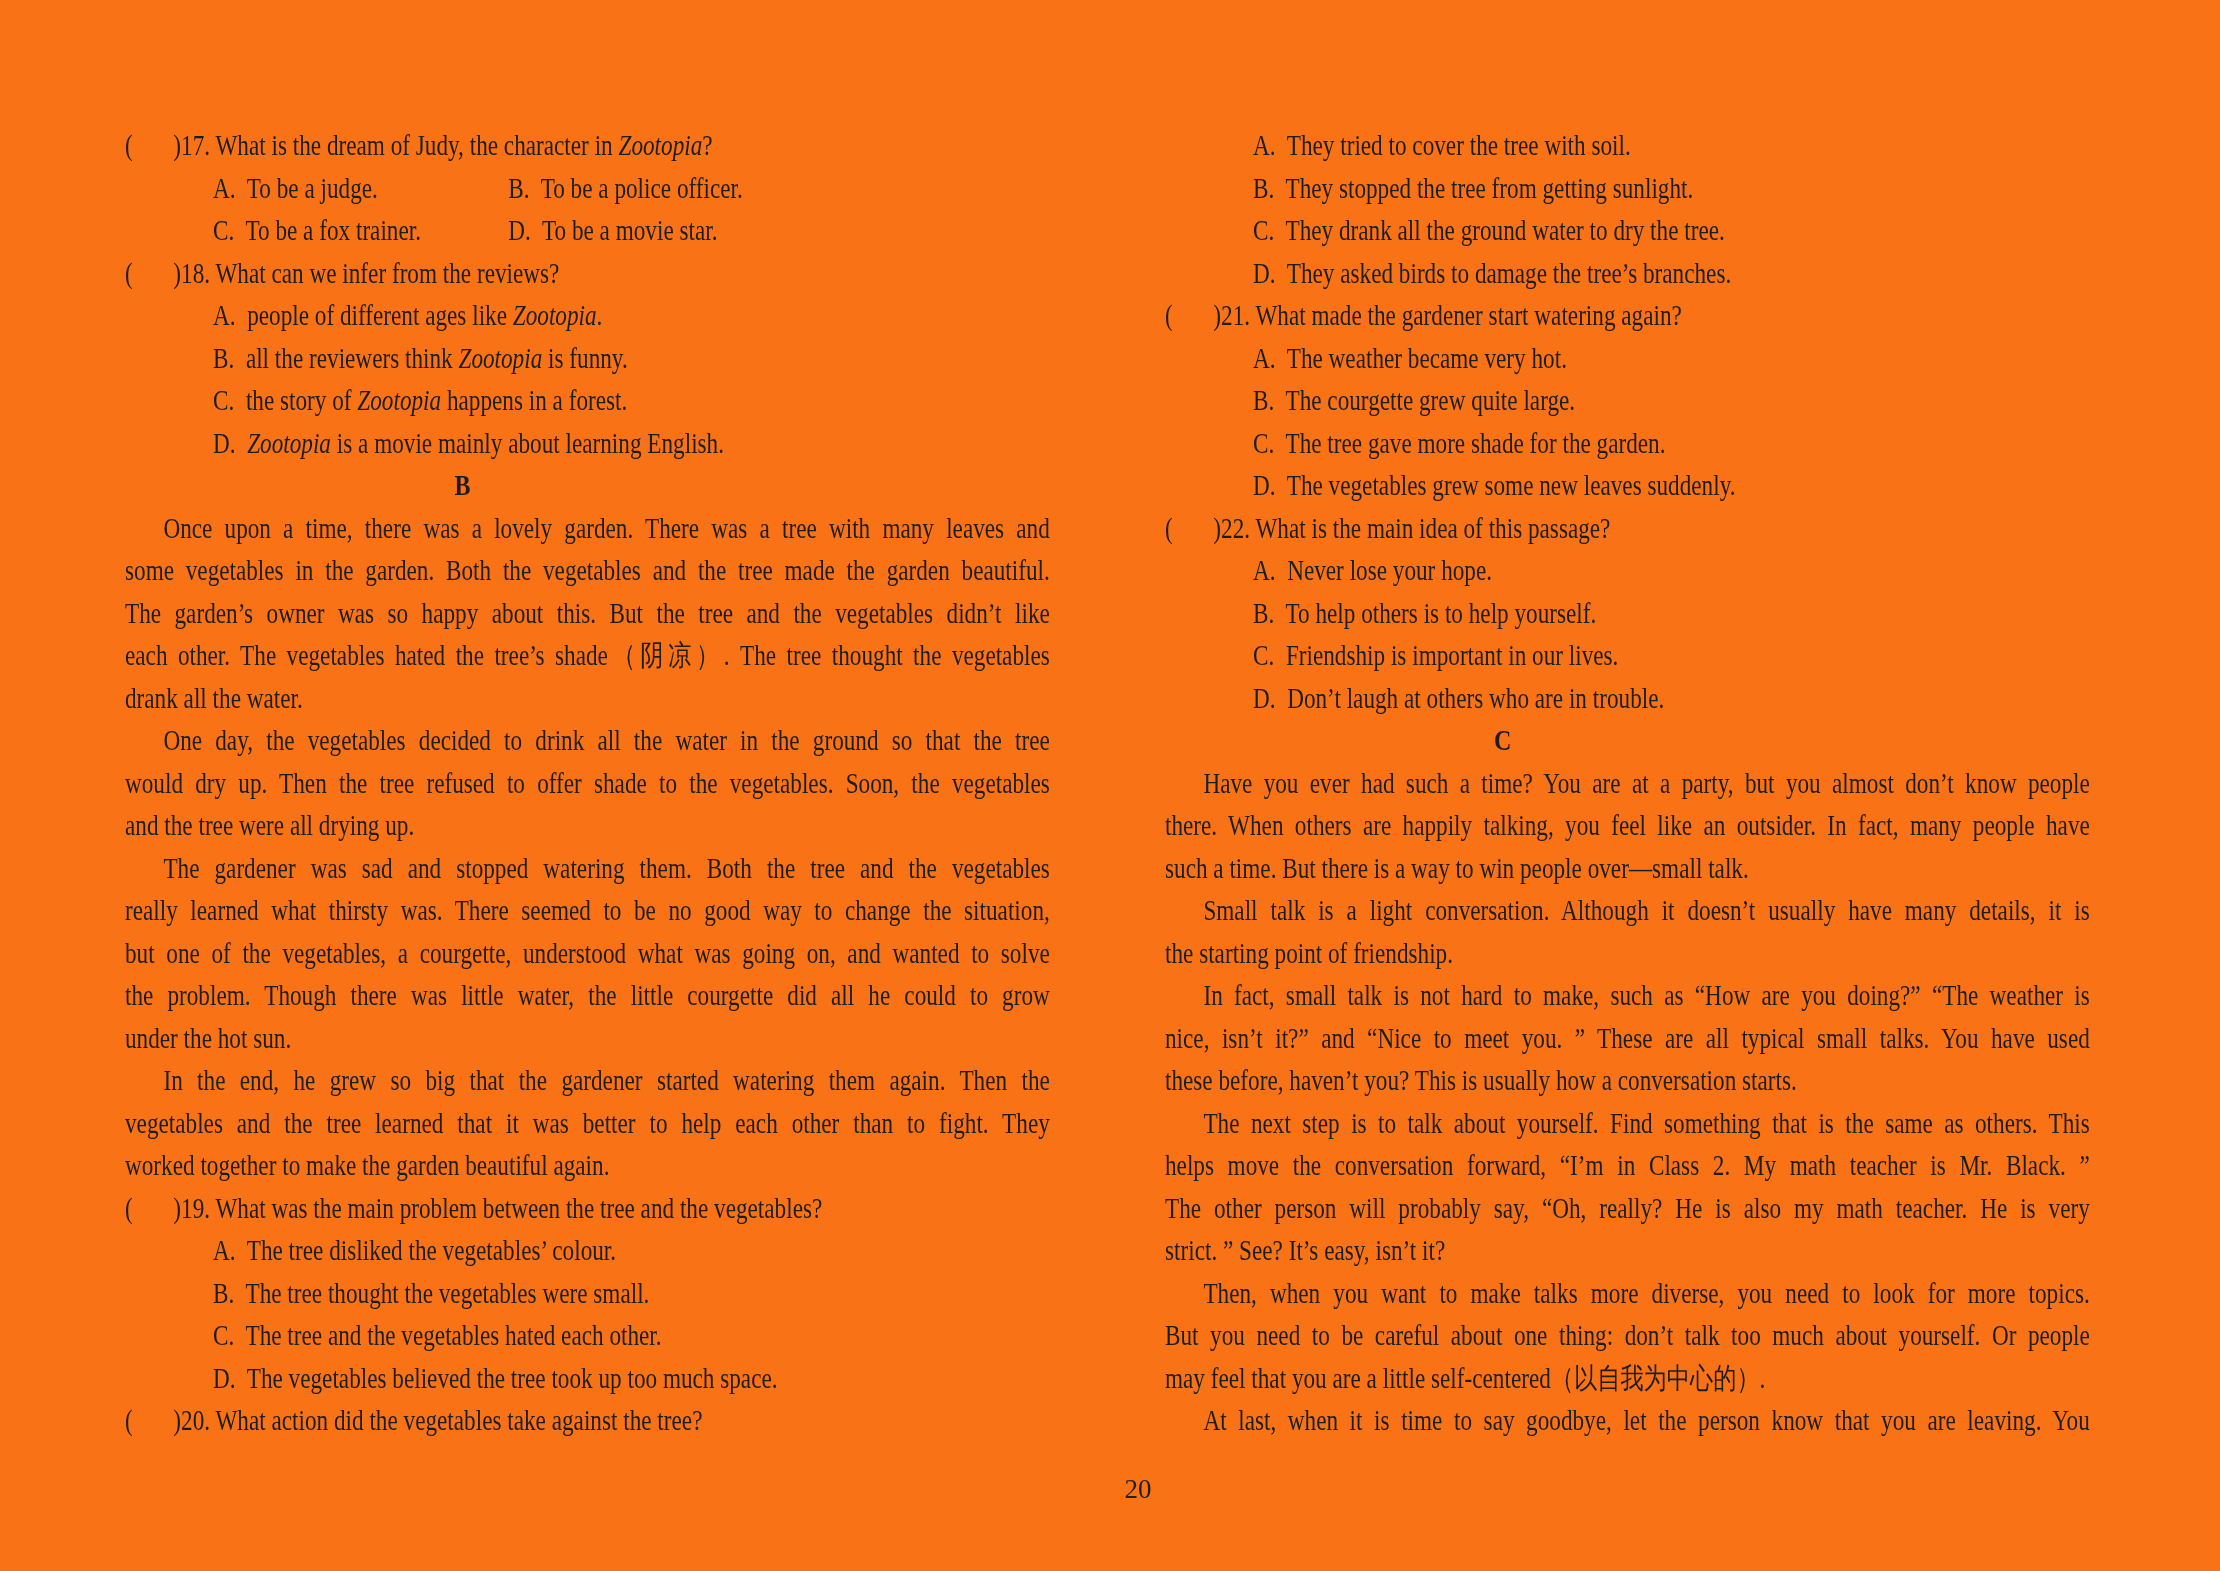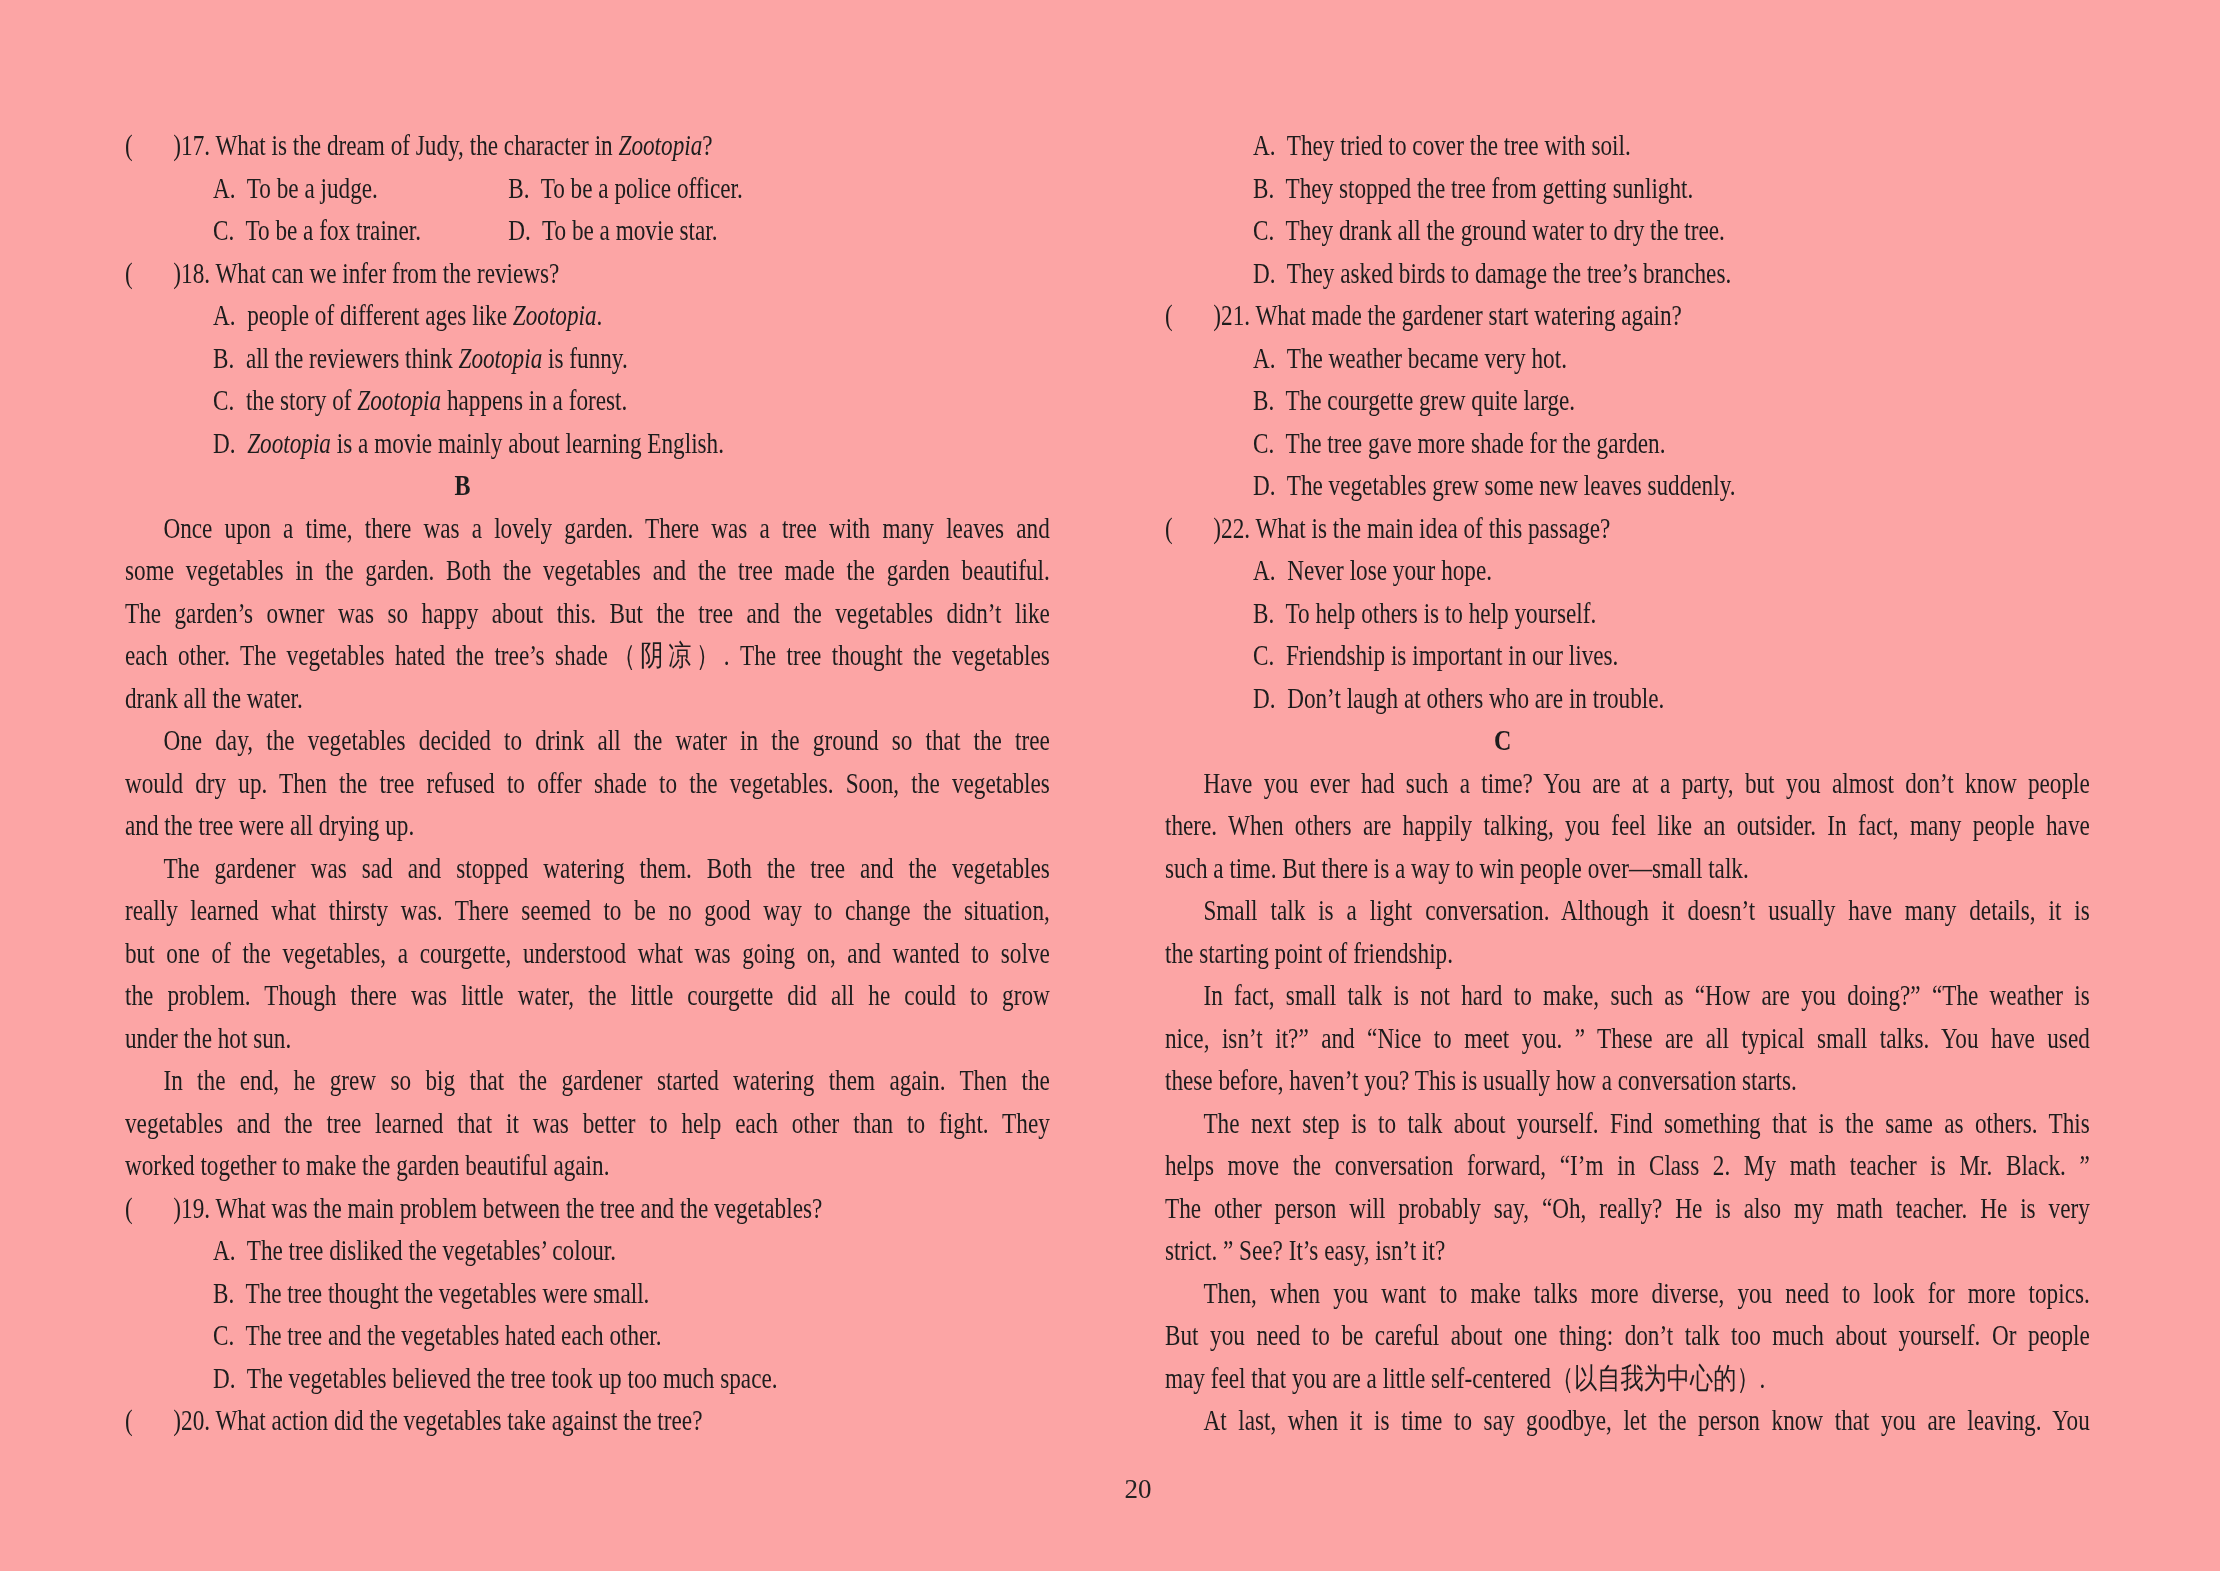--- a/index.html
+++ b/index.html
@@ -1,16 +1,16 @@
 <!DOCTYPE html>
 <html><head>
 <meta charset="utf-8">
 <style>
   html,body{margin:0;padding:0;background:#e8e8e8;}
-  .page{position:relative;width:2220px;height:1571px;background:#fca5a5;overflow:hidden;
+  .page{position:relative;width:2220px;height:1571px;background:#f97316;overflow:hidden;
         font-family:"Liberation Serif","DejaVu Serif",serif;color:#1d1d1d;}
   .col{position:absolute;top:124px;width:1156px;transform:scaleX(0.8);transform-origin:0 0;}
   .col-left{left:125px;}
   .col-right{left:1165px;}
   .line{height:42.5px;line-height:42.5px;font-size:29px;}
   .q,.opt,.opt2{white-space:pre;}
   .opt{padding-left:110px;}
   .opt2{position:relative;padding-left:110px;}
   .opt2 .b{position:absolute;left:479px;top:0;}
   .hdr{font-weight:bold;font-size:30px;text-align:center;padding-right:312px;}

